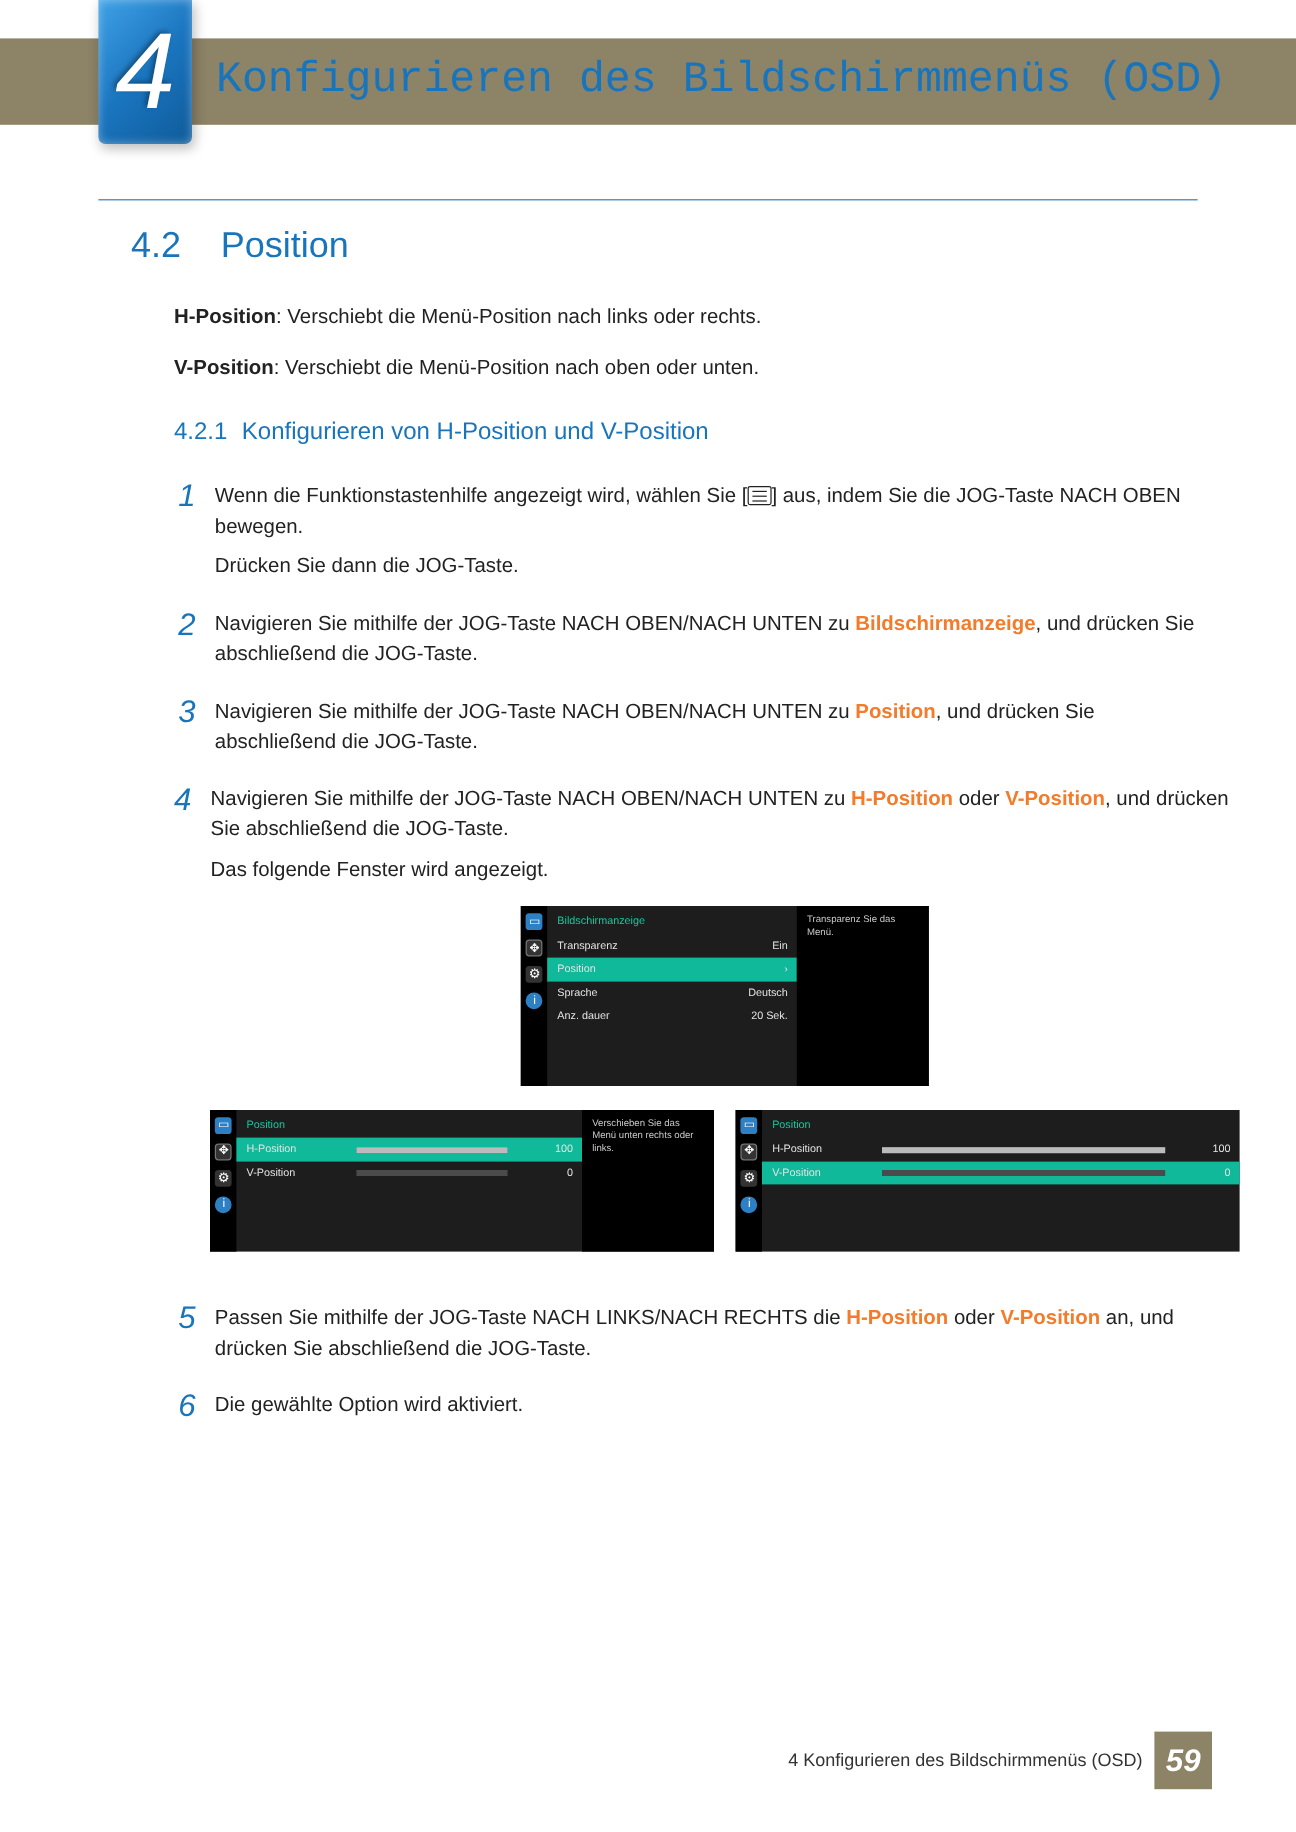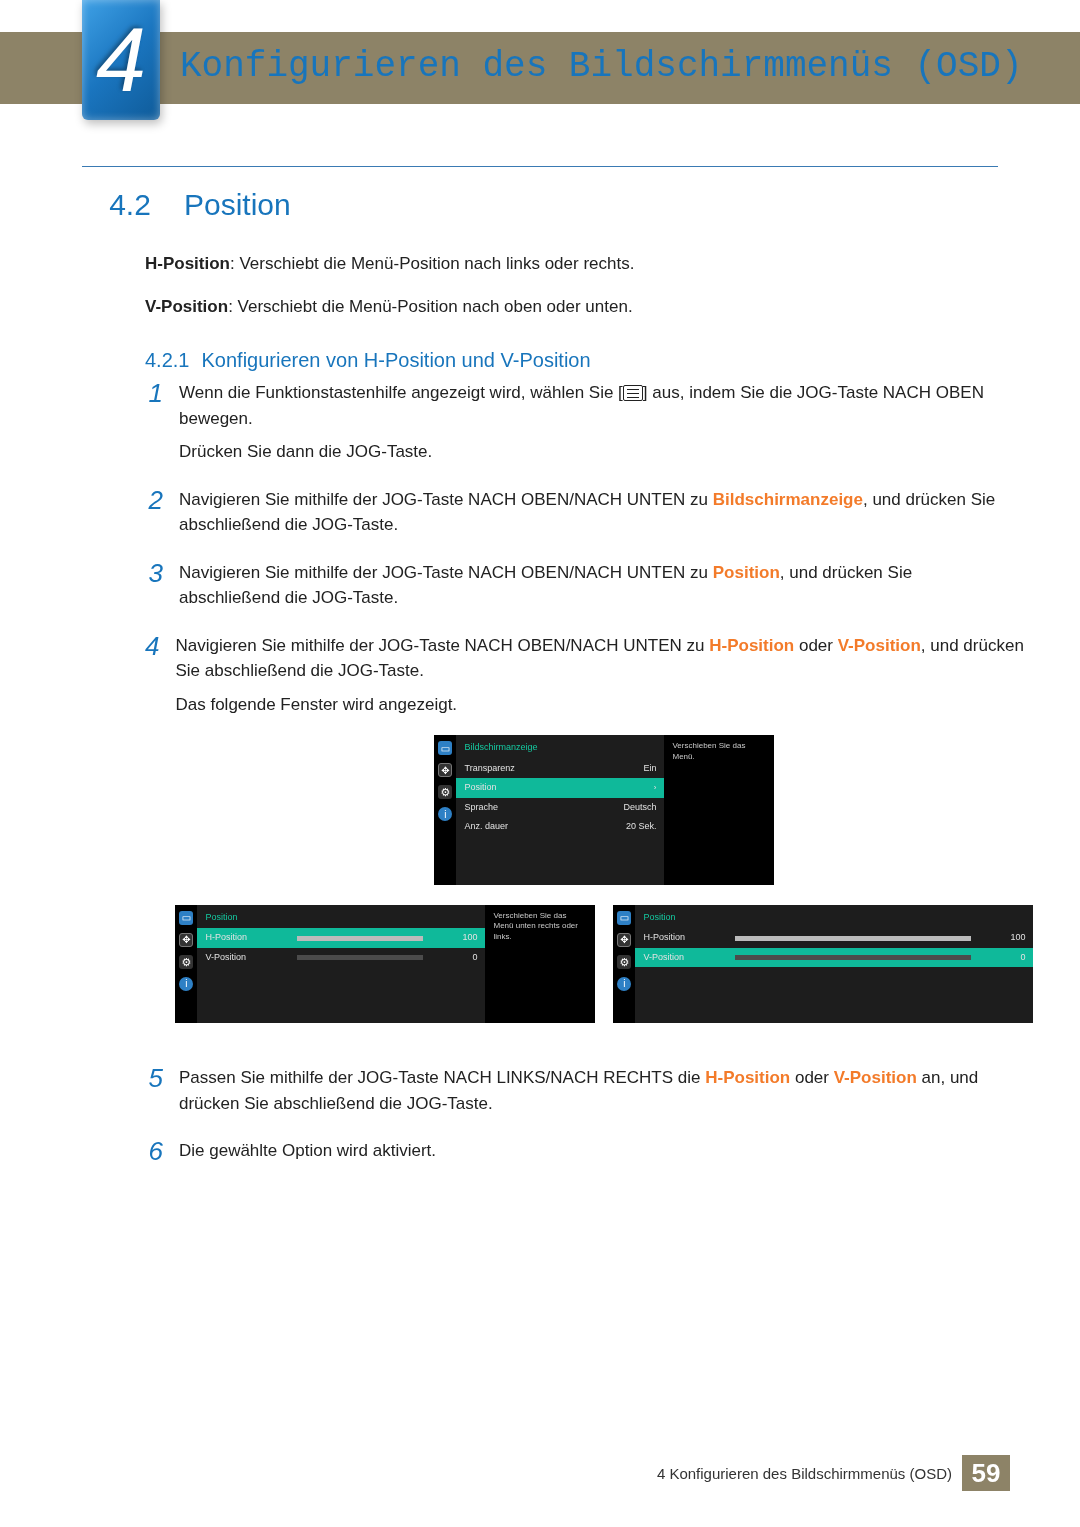--- a/index.html
+++ b/index.html
@@ -11,21 +11,21 @@
   .top-rule { position:absolute; left:82px; right:82px; top:166px; border-top:1px solid #3a7ab3; }
 
   .content { position:absolute; left:100px; right:82px; top:188px; }
   .sec-row { display:flex; gap:24px; margin-bottom:30px;text-align:center; }
   .sec-num { color:#1875bc; font-size:30px; width:60px; }
   .sec-title { color:#1875bc; font-size:30px; }
 
   .para { font-size:17px; line-height:1.45; margin: 0 0 18px 45px; }
   .para .bold { font-weight:700; }
 
-  .subsec { display:flex; gap:12px; margin:30px 0 8px 45px; font-size:20px; color:#1875bc; }
+  .subsec { display:flex; gap:12px; margin:30px 0 28px 45px; font-size:20px; color:#1875bc; }
 
   .steps { list-style:none; margin-left:45px; counter-reset: step; }
   .steps li { display:flex; align-items:flex-start; gap:16px; margin-bottom:14px; }
   .step-num { color:#1875bc; font-size:26px; font-style:italic; width:18px; text-align:right; line-height:1; }
   .step-text { font-size:17px; line-height:1.5; flex:1; }
   .step-text p { margin-bottom:8px; }
   .hl { color:#f37b2a; font-weight:700; }
   .menu-glyph { display:inline-block; vertical-align:-3px; width:20px; height:16px; border:1.5px solid #222; position:relative; border-radius:2px;}
   .menu-glyph::before { content:""; position:absolute; left:3px; right:3px; top:3px; border-top:1.5px solid #222; }
   .menu-glyph::after { content:""; position:absolute; left:3px; right:3px; top:7px; border-top:1.5px solid #222; box-shadow:0 4px 0 #222; }
@@ -48,21 +48,21 @@
   .slider .fill { position:absolute; left:0; top:0; bottom:0; background:#bbb;}
   .osd .val { width:22px; text-align:right;}
 
   .osd-top { width:340px; margin:18px auto 20px; }
   .osd-pair { display:flex; gap:18px; margin:0 0 28px 0; justify-content:center;}
   .osd-small { width:420px; }
 
   
   .footer { position:absolute; left:0; right:0; bottom:36px; display:flex; justify-content:flex-end; align-items:center; padding-right:70px;}
   .footer .ft { font-size:15px; color:#333; margin-right:10px;}
-  .footer .pn-box { width:48px; height:36px; background:#8d8367; display:flex; align-items:center; justify-content:center; color:#fff; font-size:26px; font-weight:700;}
+  .footer .pn-box { width:48px; height:48px; background:#8d8367; display:flex; align-items:center; justify-content:center; color:#fff; font-size:26px; font-weight:700;font-style:italic;}
 </style>
 </head>
 <body>
 
 <div class="top-band"></div>
 <div class="chapter-tab">
   <span class="num">4</span>
 </div>
 <div class="chapter-title">Konfigurieren des Bildschirmmenüs (OSD)</div>
 <div class="top-rule"></div>
@@ -131,21 +131,21 @@
             <div class="row">
                 <span>Sprache</span>
                 <span>Deutsch</span>
               </div>
             <div class="row">
                 <span>Anz. dauer</span>
                 <span>20 Sek.</span>
               </div>
             <div style="height:48px"></div>
           </div>
-          <div class="help">Verschieben Sie das Menü.</div>
+          <div class="help">Transparenz Sie das Menü.</div>
         </div>
 
         <div class="osd-pair">
           <div class="osd osd-small">
             <div class="col-icons">
               <div class="ic ic1">▭</div>
               <div class="ic ic2">✥</div>
               <div class="ic ic3">⚙</div>
               <div class="ic ic4">i</div>
             </div>

